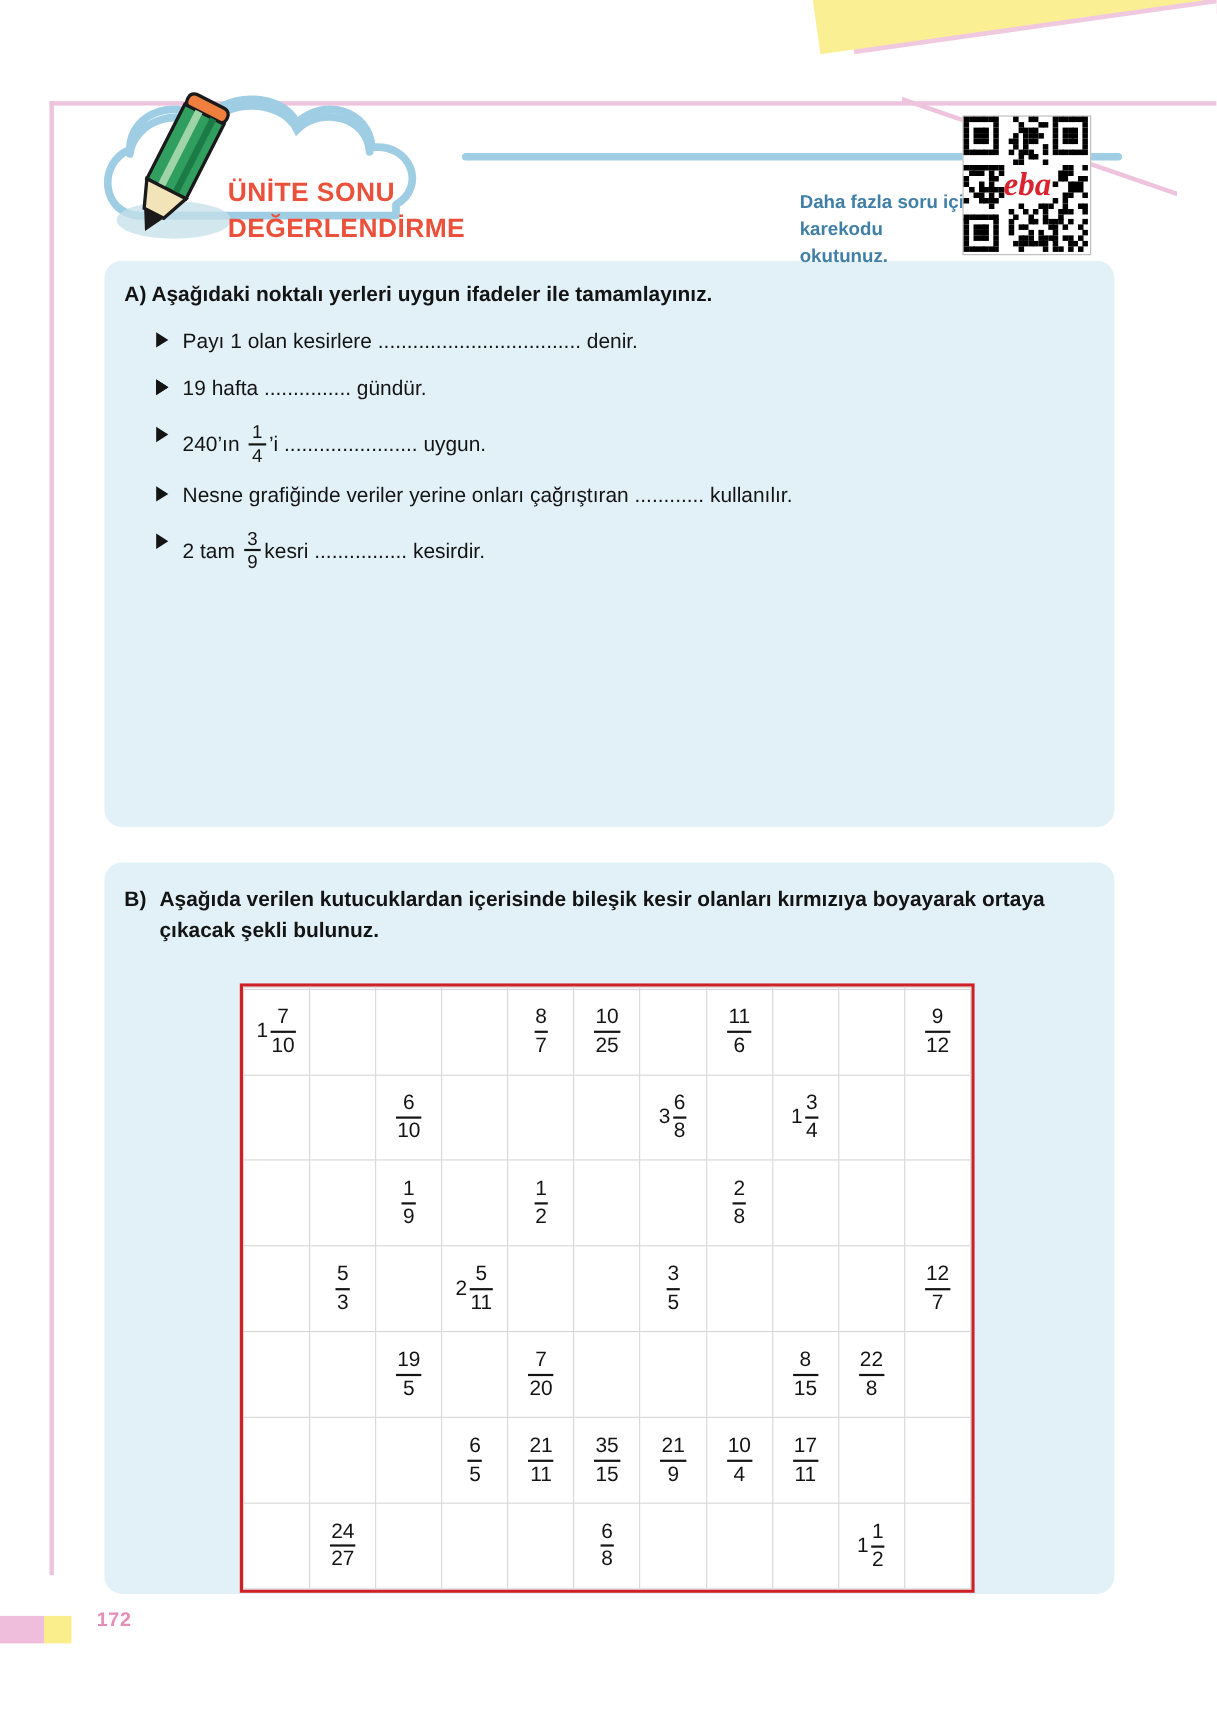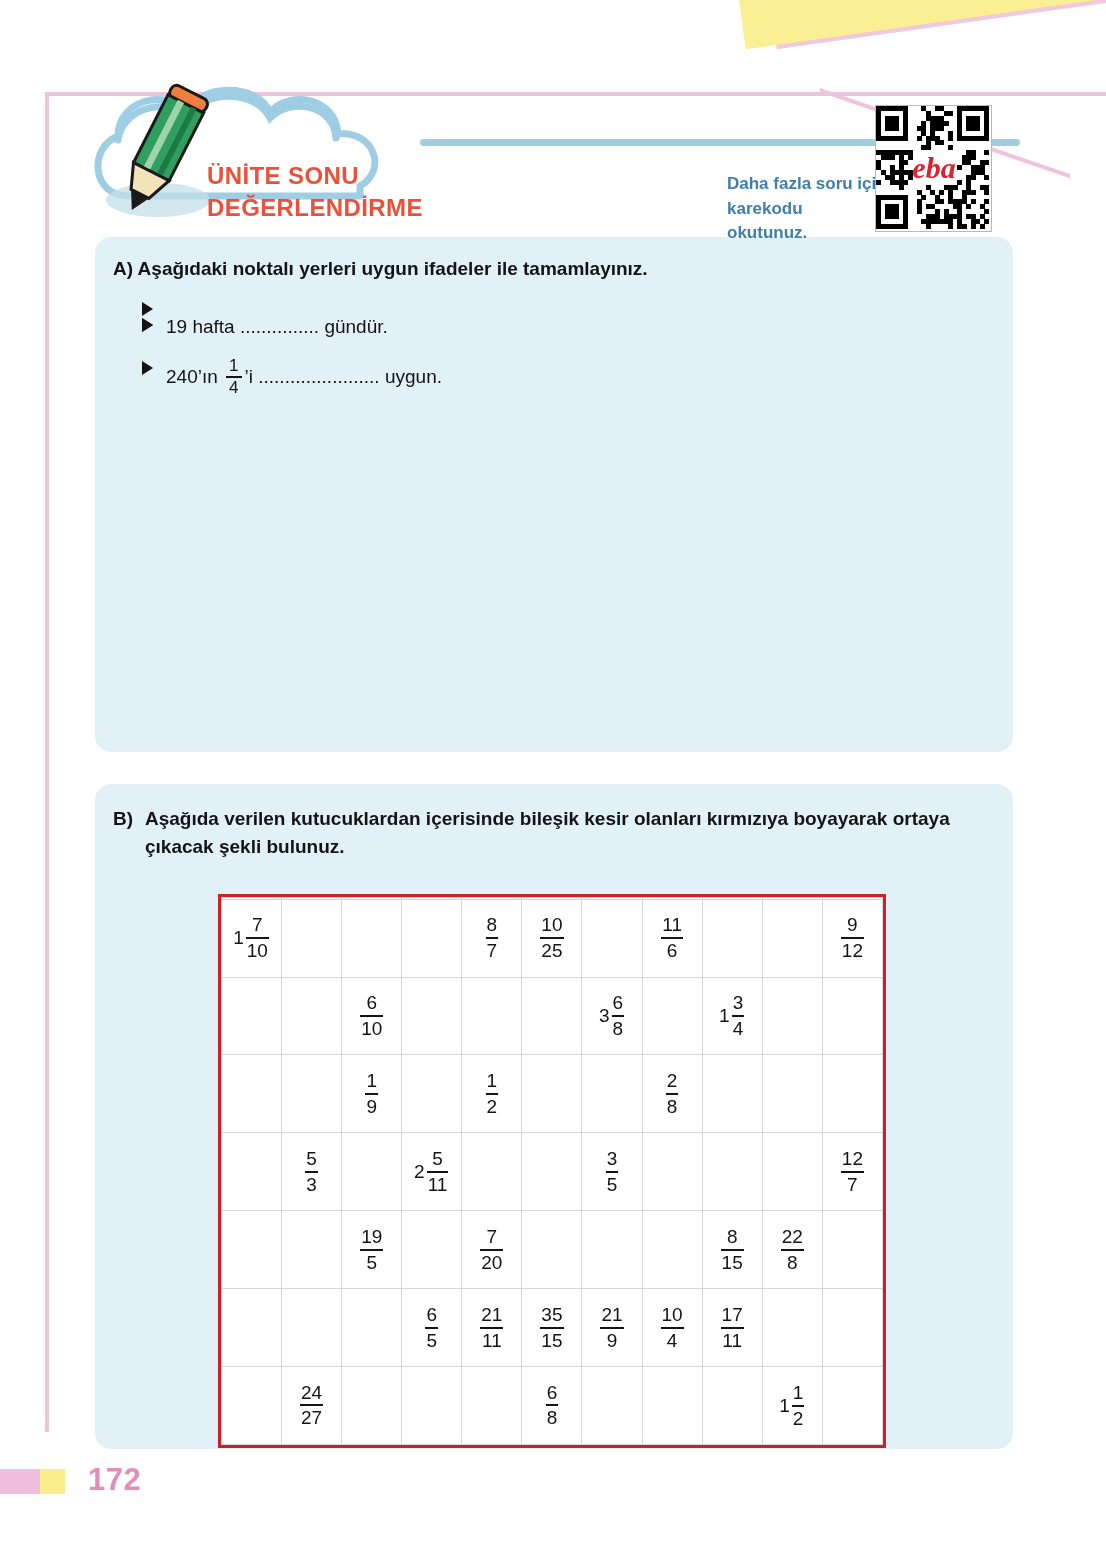--- a/index.html
+++ b/index.html
@@ -33,21 +33,21 @@
   }
   #border-slash:after{
     content:"";position:absolute;left:0;top:0;width:300px;height:4px;
     background:#eec3de;transform:rotate(19deg);transform-origin:left top;
   }
 
   
   #footer-pink{position:absolute;left:0;top:1469px;width:40px;height:25px;background:#f0bedd;}
   #footer-yellow{position:absolute;left:40px;top:1469px;width:25px;height:25px;background:#faee8c;}
   #page-number{
-    position:absolute;left:88px;top:1462px;font-size:31px;font-weight:bold;
+    position:absolute;left:88px;top:1462px;font-size:18px;font-weight:bold;
     color:#e48cba;letter-spacing:.5px;
   }
 
   
   .panel{
     position:absolute;background:#e2f1f7;border-radius:16px;
   }
   #panel-a{left:95px;top:237px;width:918px;height:515px;}
   #panel-b{left:95px;top:784px;width:918px;height:665px;}
 
@@ -437,24 +437,27 @@
     <div class="qbit" style="left: 9.04px; top: 118.08px; width: 5px; height: 5px;"></div>
     <div class="qbit" style="left: 13.56px; top: 118.08px; width: 5px; height: 5px;"></div>
     <div class="qbit" style="left: 18.08px; top: 118.08px; width: 5px; height: 5px;"></div>
     <div class="qbit" style="left: 22.6px; top: 118.08px; width: 5px; height: 5px;"></div>
     <div class="qbit" style="left: 27.12px; top: 118.08px; width: 5px; height: 5px;"></div>
   </div>
 <div id="eba-logo">eba</div>
 
 <div id="sec-a-heading">A) Aşağıdaki noktalı yerleri uygun ifadeler ile tamamlayınız.</div>
 <div id="list-a">
+    <div class="li"><span class="tri"></span><span>Payı 1 olan kesirlere  ................................... denir.</span></div>
     <div class="li"><span class="tri"></span></div>
     <div class="li"><span class="tri"></span></div>
     <div class="li"><span class="tri"></span><span>19 hafta ............... gündür.</span></div>
     <div class="li frac-line"><span class="tri"></span><span>240’ın </span><span class="frac"><span class="num">1</span><span class="bar"></span><span class="den">4</span></span><span>’i  ....................... uygun.</span></div>
+    <div class="li"><span class="tri"></span><span>Nesne grafiğinde veriler yerine onları çağrıştıran ............ kullanılır.</span></div>
+    <div class="li frac-line"><span class="tri"></span><span>2 tam </span><span class="frac"><span class="num">3</span><span class="bar"></span><span class="den">9</span></span><span>kesri ................ kesirdir.</span></div>
   </div>
 
 <div id="sec-b-heading">
   <span class="bmark">B)</span>
   <span class="btxt">Aşağıda verilen kutucuklardan içerisinde bileşik kesir olanları kırmızıya boyayarak ortaya çıkacak şekli bulunuz.</span>
 </div>
 
 <div id="fraction-grid">
   <table>
       <tbody id="grid-body">

